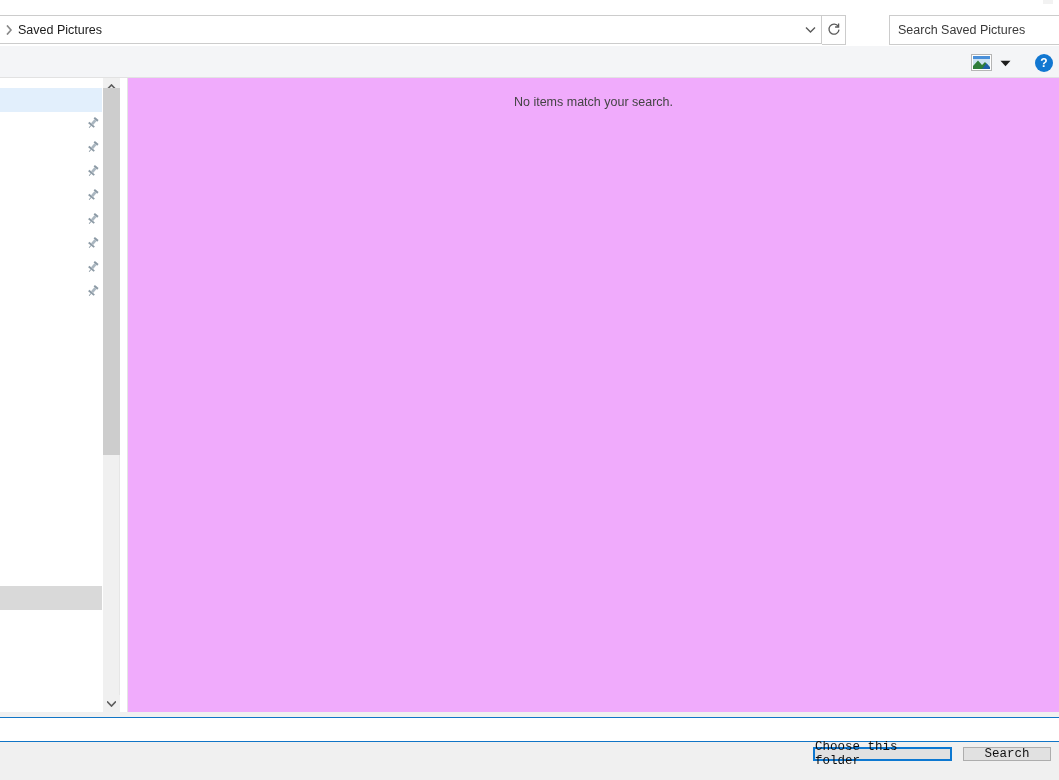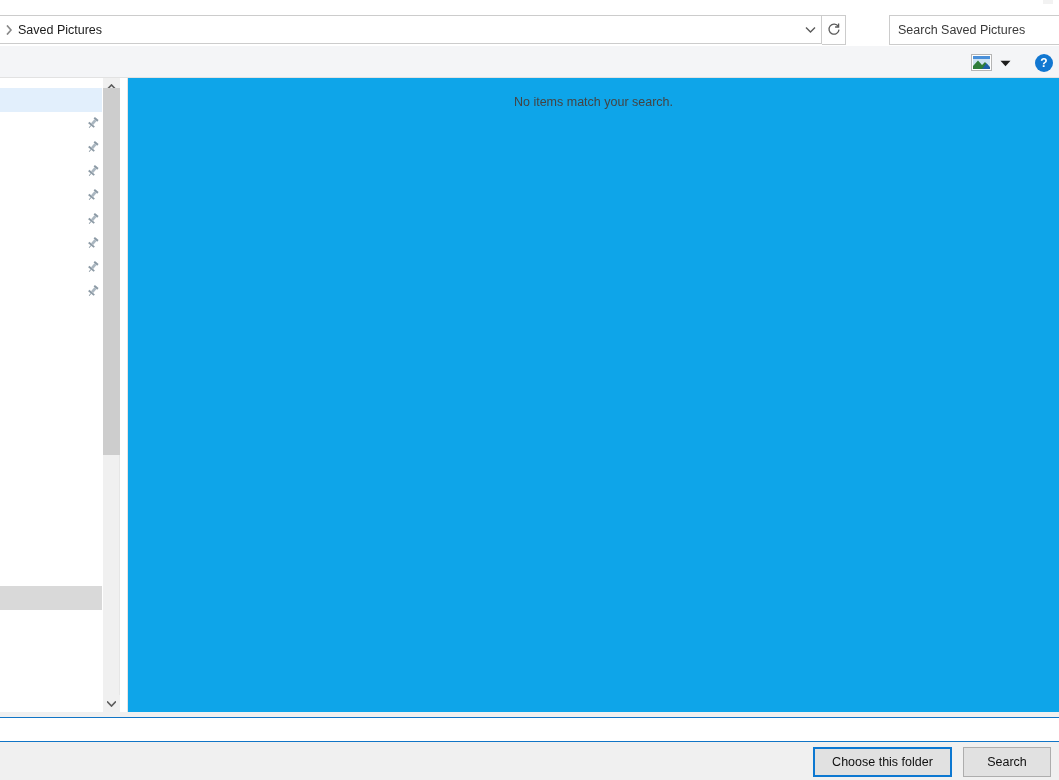--- a/index.html
+++ b/index.html
@@ -216,21 +216,21 @@
     left: 127px; top: 78px;
     width: 1px; height: 634px;
     background: #e4e4e4;
   }
 
   
   .filepane {
     position: absolute;
     left: 128px; top: 78px;
     width: 931px; height: 634px;
-    background: #0ea5e9;
+    background: #f0abfc;
   }
   .empty-msg {
     position: absolute;
     left: 0; top: 17px;
     width: 931px;
     text-align: center;
     font-size: 12.5px;
     color: #444444;
   }
 
@@ -245,27 +245,27 @@
   .filename-input {
     position: absolute;
     left: -1px; top: 717px;
     width: 1061px; height: 25px;
     background: #ffffff;
     border: 1px solid #1175c6;
   }
 
   .btn {
     position: absolute;
-    height: 30px;
+    height: 14px;
     background: #e1e1e1;
     border: 1px solid #adadad;
     font-size: 12.5px;
     color: #101010;
     display: flex; align-items: center; justify-content: center;
-    font-family: Liberation Sans, sans-serif;
+    font-family: Liberation Mono, monospace;
   }
   .btn.primary {
     border: 2px solid #0d78d1;
   }
   #choose-folder-btn { left: 813px; top: 747px; width: 139px; }
   #cancel-btn        { left: 963px; top: 747px; width: 88px; }
 
 </style>
 </head>
 <body>

